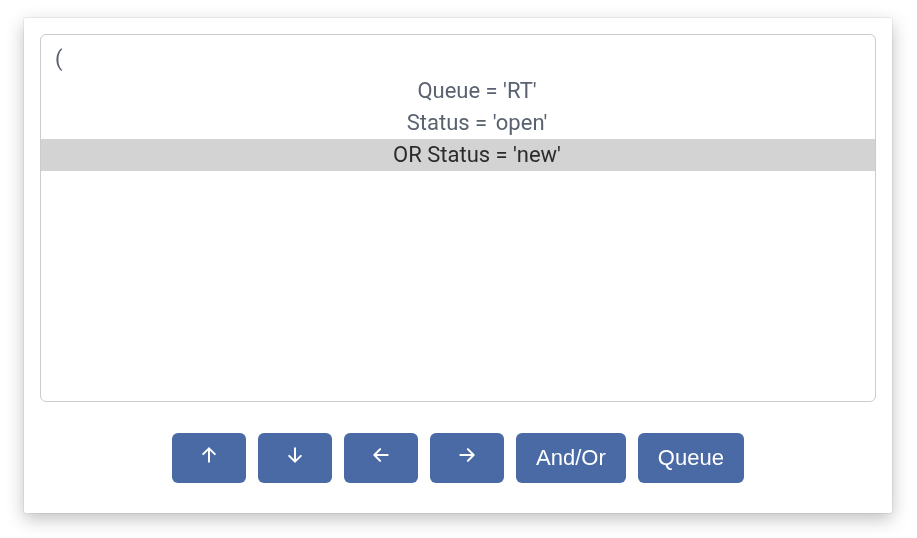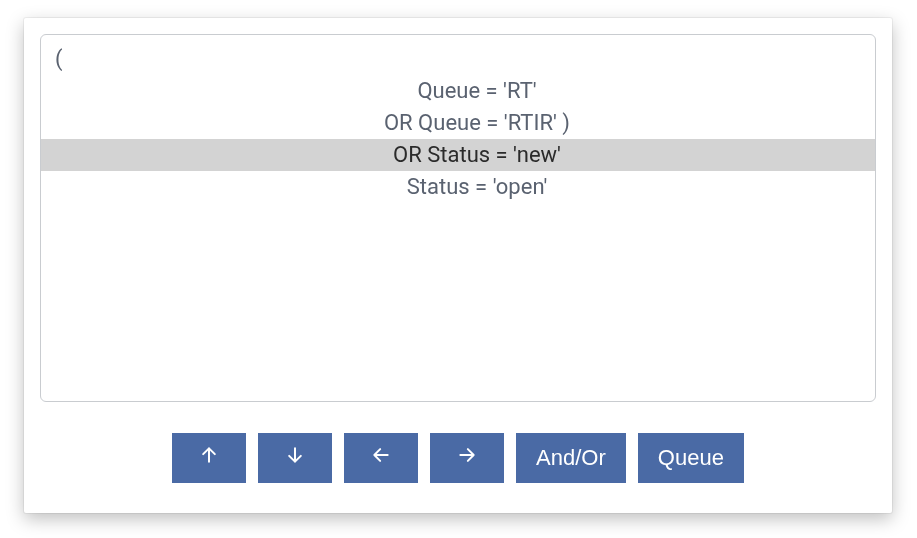--- a/index.html
+++ b/index.html
@@ -55,21 +55,21 @@
     right: 0;
     bottom: 30px;
     display: flex;
     justify-content: center;
     gap: 12px;
   }
   .btn {
     background: #4a6aa5;
     color: #ffffff;
     border: none;
-    border-radius: 0;
+    border-radius: 6px;
     height: 50px;
     min-width: 74px;
     padding: 0 20px;
     font-size: 22px;
     font-weight: 500;
     display: inline-flex;
     align-items: center;
     justify-content: center;
     cursor: pointer;
   }
@@ -83,23 +83,22 @@
 </style>
 </head>
 <body>
 
 <div class="panel">
 
   <div class="query-box">
     <div class="query-content">
       <div class="q-line">(</div>
       <div class="q-line indent1">Queue = 'RT'</div>
-      <div class="q-line indent1">OR Queue = 'RTIR' )</div>
+      <div class="q-line indent1">Status = 'open'</div>
       <div class="q-line indent1 selected">OR Status = 'new'</div>
-      <div class="q-line indent1">Status = 'open'</div>
     </div>
   </div>
 
   <div class="toolbar">
     <button class="btn" aria-label="↑">
       <span>
         <svg width="20" height="20" viewBox="0 0 24 24">
             <path d="M12 20V4M5 11l7-7 7 7"></path>
           </svg>
       </span>

